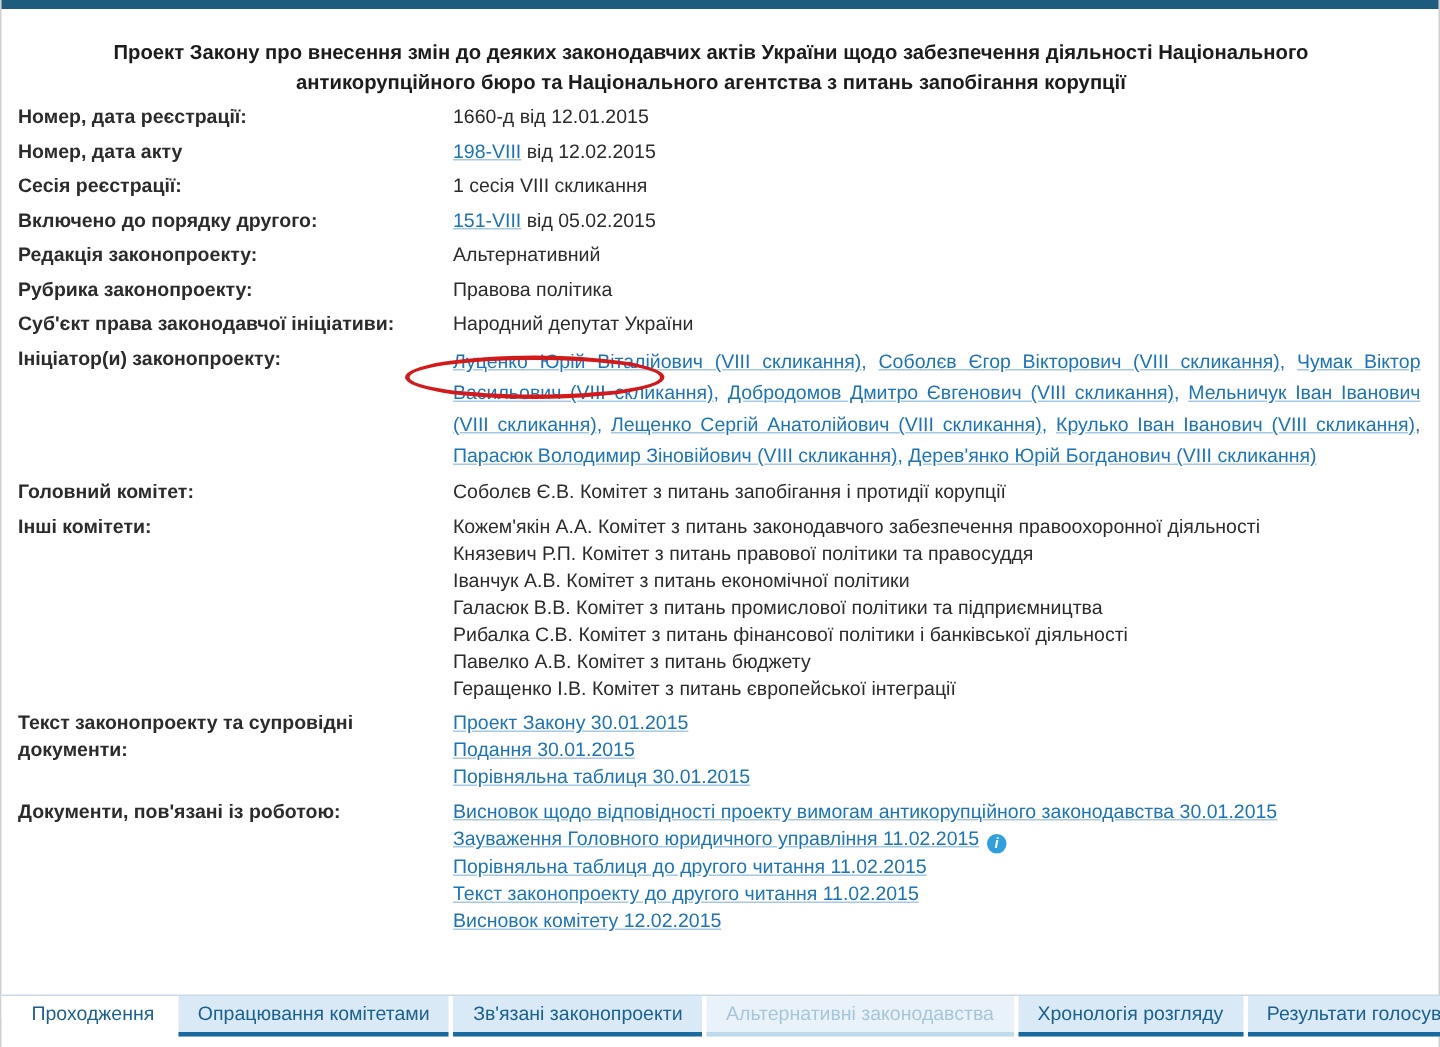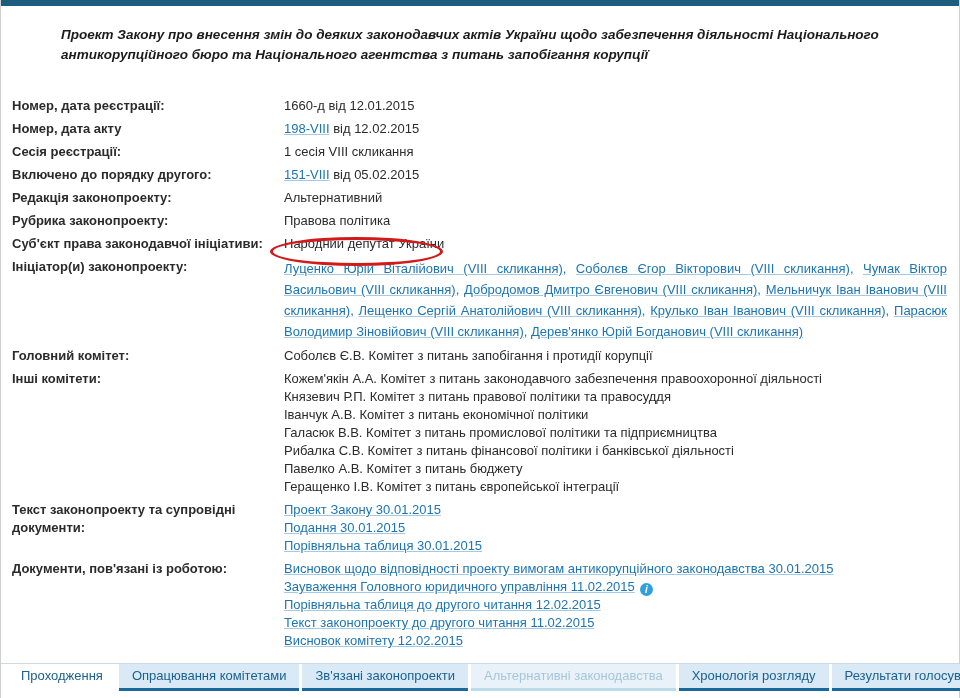--- a/index.html
+++ b/index.html
@@ -4,24 +4,24 @@
 <style>
   * { margin:0; padding:0; box-sizing:border-box; }
   html,body { width:960px; height:698px; overflow:hidden; background:#fff;
     font-family:"Liberation Sans", sans-serif; font-size:13px; color:#2b2b2b; }
   .page { position:relative; width:960px; height:698px; background:#fff;
     border-left:1px solid #cfcfcf; border-right:1px solid #cfcfcf; }
   .top-bar { position:absolute; top:0; left:0; right:0; height:6px; background:#1e5c7e; }
 
   .content { position:absolute; top:6px; left:0; right:0; padding-top:19px; padding-right:12px; }
 
-  .bill-title { font-weight:bold; font-size:13.5px; line-height:20px;
-    color:#1c1c1c; padding:0 60px; margin-bottom:32px;font-style:italic; }
+  .bill-title { text-align:center; font-weight:bold; font-size:13.5px; line-height:20px;
+    color:#1c1c1c; padding:0 60px; margin-bottom:4px; }
 
-  .row { display:flex; padding-left:11px; margin-bottom:5px; line-height:18px; }
+  .row { display:flex; padding-left:11px; margin-bottom:5px; line-height:18px;gap:18px; }
   .label { width:272px; flex-shrink:0; font-weight:bold; color:#2b2b2b; padding-right:14px; }
   .value { flex:1; color:#2b2b2b; }
   .value.justify { text-align:justify; line-height:21px; }
   .vline { line-height:18px; }
 
   a.lnk { color:#1b74b8; text-decoration:underline; text-decoration-color:#a5c9e5; cursor:pointer; }
   .sep { color:#1b74b8; }
 
   .info-icon { display:inline-block; width:13px; height:13px; margin-left:5px;
     border-radius:50%; background:#2f9fe0; color:#fff; font-size:10px; font-weight:bold;
@@ -112,21 +112,21 @@
         <div class="vline"><a class="lnk" href="#">Подання 30.01.2015</a></div>
         <div class="vline"><a class="lnk" href="#">Порівняльна таблиця 30.01.2015</a></div>
       </div>
     </div>
 
     <div class="row">
       <div class="label">Документи, пов'язані із роботою:</div>
       <div class="value">
         <div class="vline"><a class="lnk" href="#">Висновок щодо відповідності проекту вимогам антикорупційного законодавства 30.01.2015</a></div>
         <div class="vline"><a class="lnk" href="#">Зауваження Головного юридичного управління 11.02.2015</a><span class="info-icon">i</span></div>
-        <div class="vline"><a class="lnk" href="#">Порівняльна таблиця до другого читання 12.02.2015</a></div>
+        <div class="vline"><a class="lnk" href="#">Порівняльна таблиця до другого читання 11.02.2015</a></div>
         <div class="vline"><a class="lnk" href="#">Текст законопроекту до другого читання 11.02.2015</a></div>
         <div class="vline"><a class="lnk" href="#">Висновок комітету 12.02.2015</a></div>
       </div>
     </div>
 
   </div>
 
   <div class="annotation-ellipse"></div>
 
   <div class="tab-bar">

